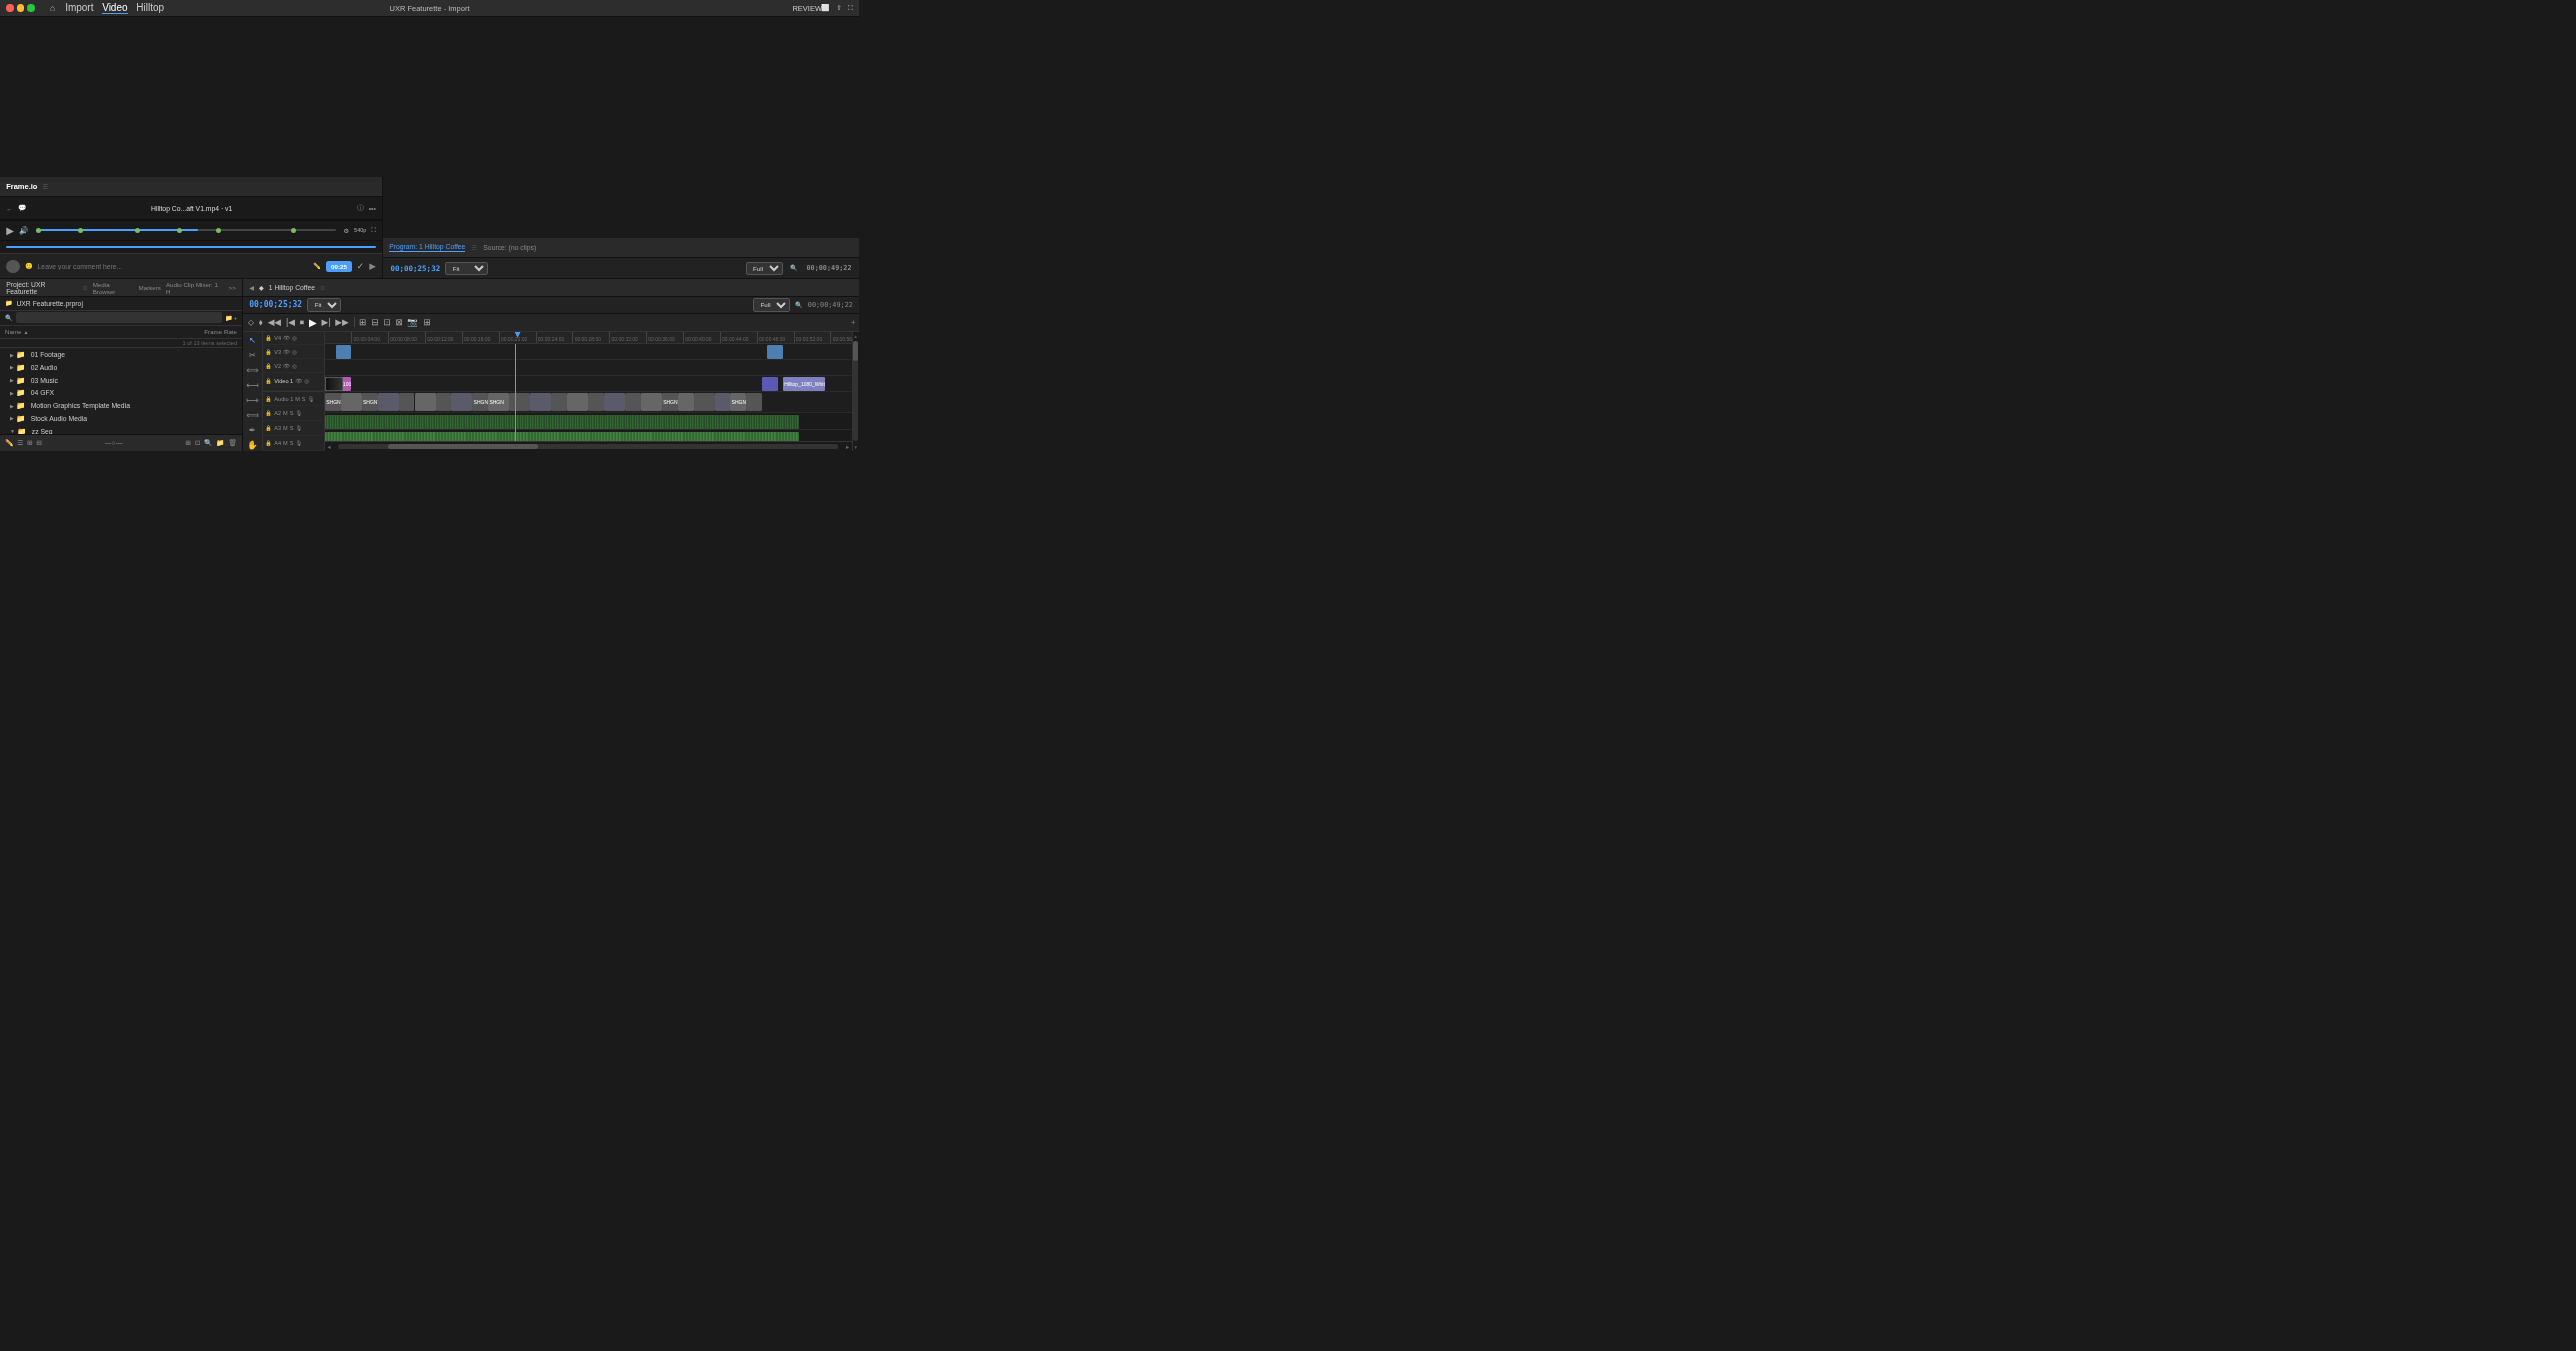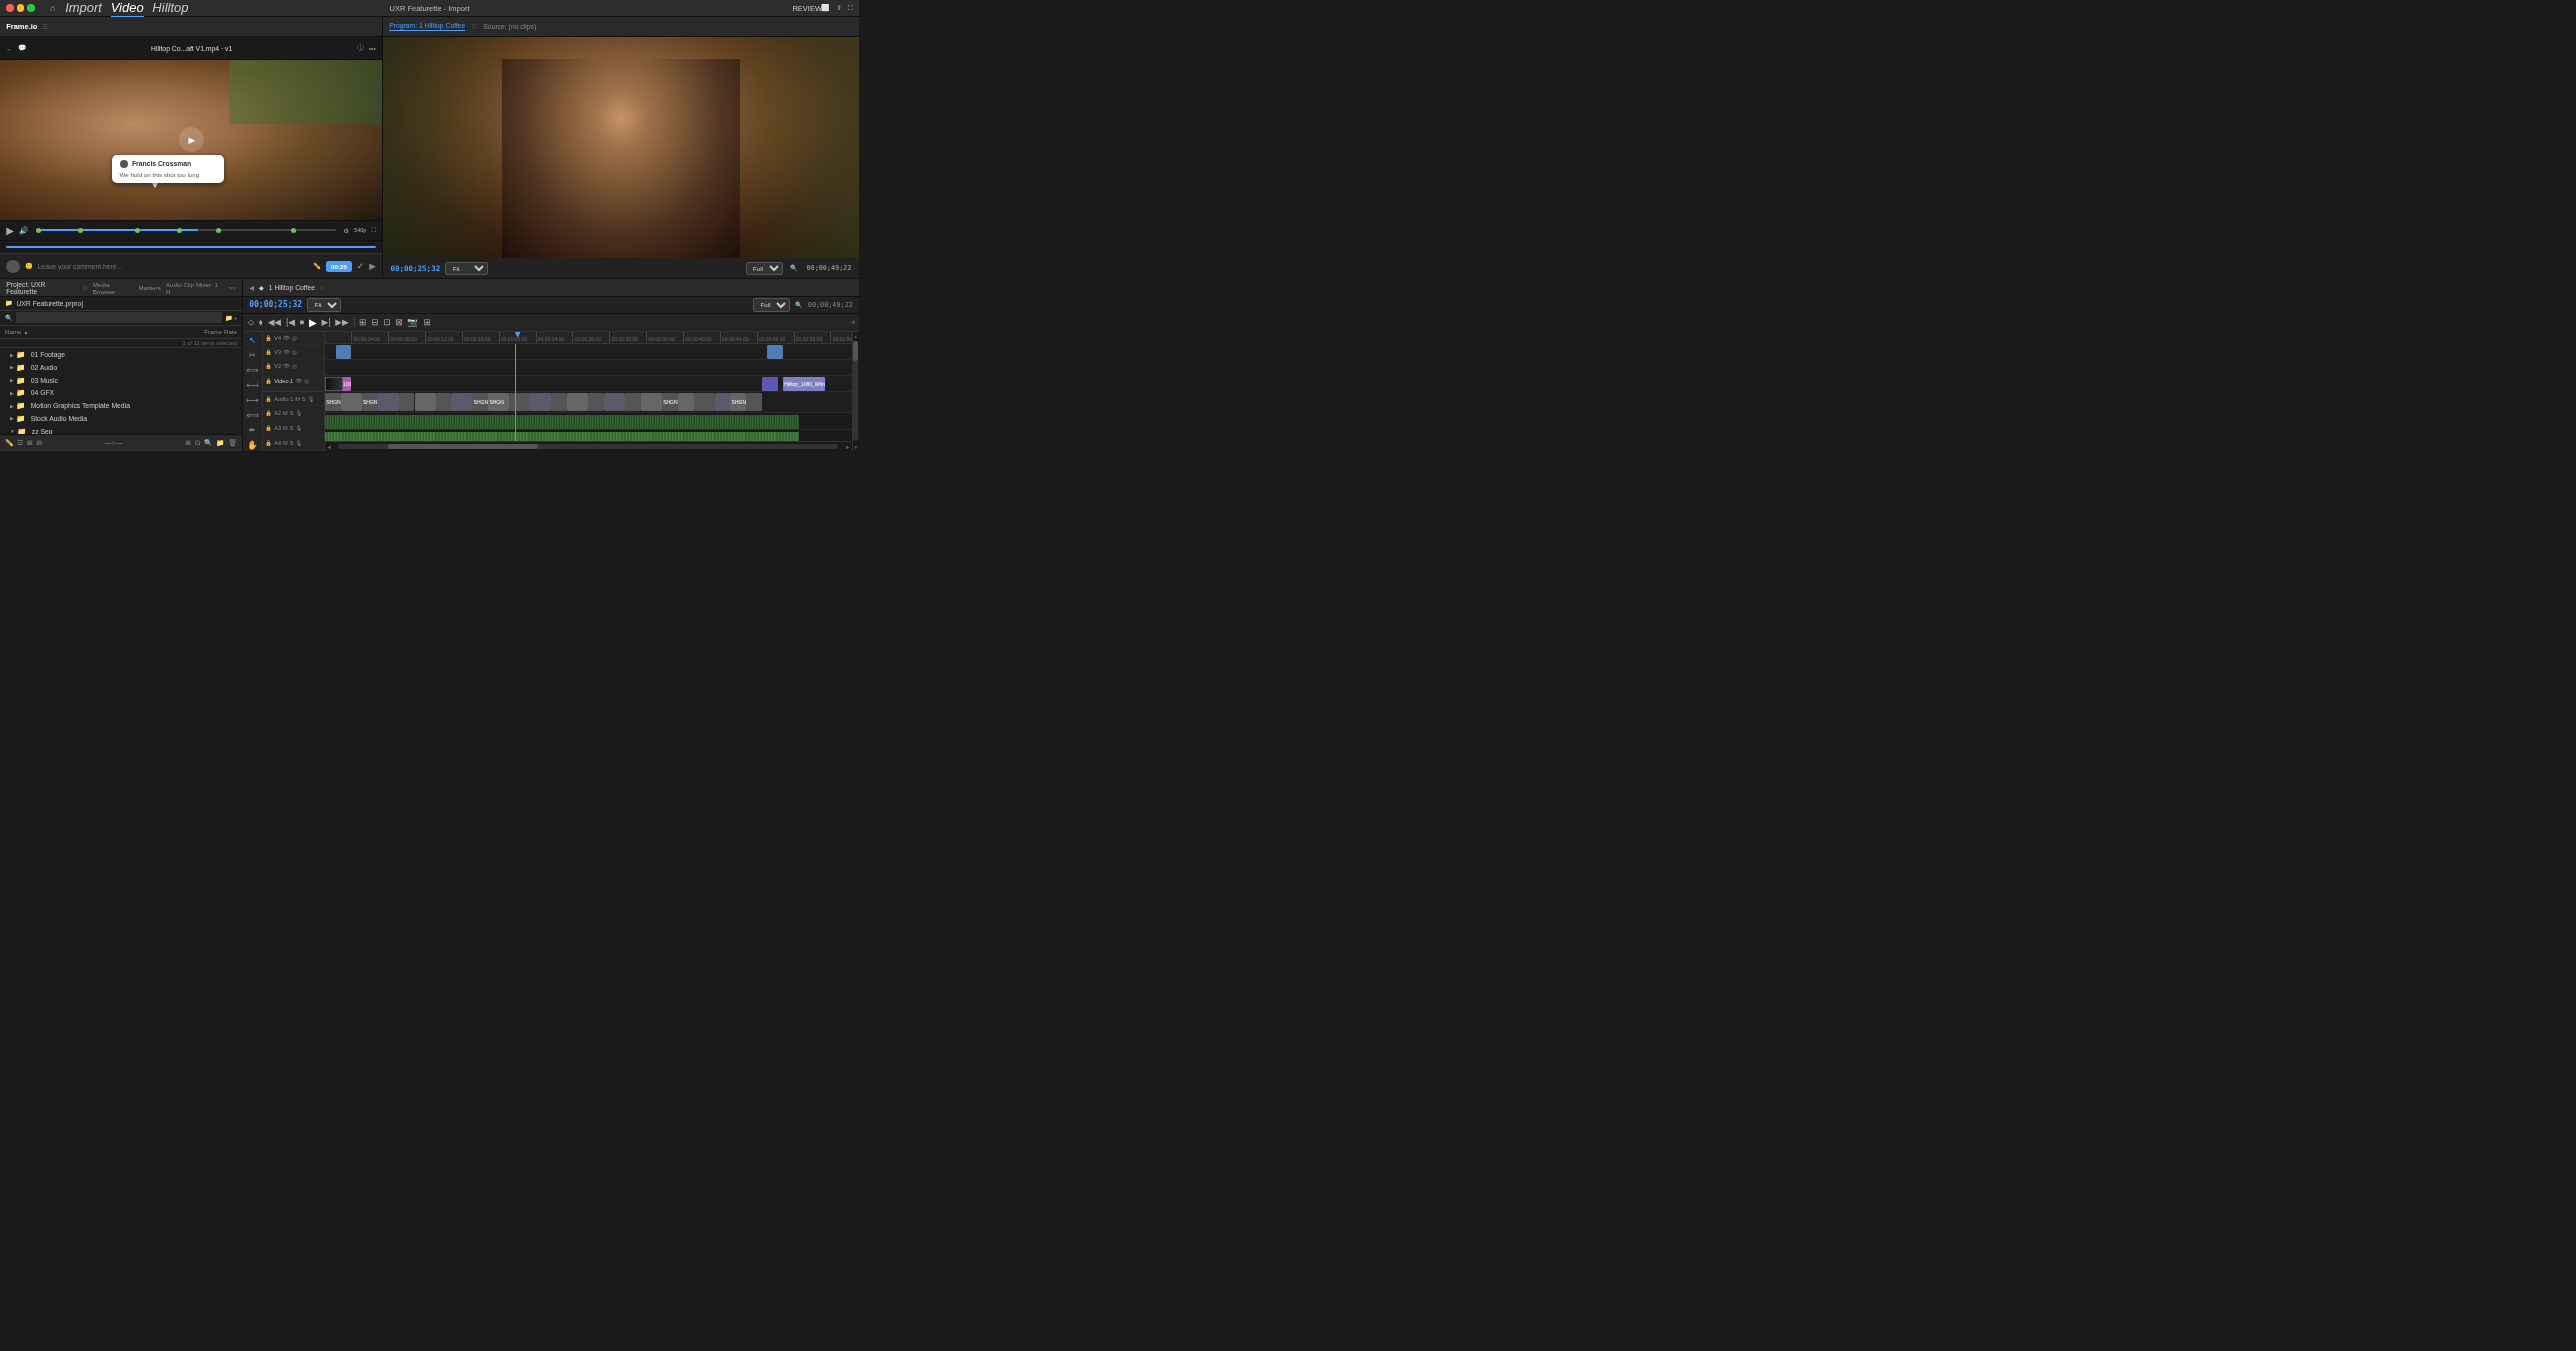--- a/index.html
+++ b/index.html
@@ -33,21 +33,21 @@
     .tl-red { background: #ff5f57; }
     .tl-yellow { background: #febc2e; }
     .tl-green { background: #28c840; }
     .menu-bar .home-icon {
       color: #aaa; font-size: 8.7px; margin-left: 5px;
     }
     .menu-bar .menu-items {
       display: flex; gap: 8.7px;
     }
     .menu-item {
-      color: #ccc; cursor: pointer; font-size: 13px; font-style: italic;
+      color: #ccc; cursor: pointer; font-size: 10px;
     }
     .menu-item.active {
       color: #fff;
       border-bottom: 1.2px solid #4d9fff;
       padding-bottom: 0.6px;
     }
     .menu-bar .title {
       position: absolute; left: 50%; transform: translateX(-50%);
       color: #bbb; font-size: 7.5px;
     }
@@ -65,20 +65,21 @@
       display: flex;
       flex-direction: column;
       height: calc(451px - 17.4px);
     }
 
     
     .top-section {
       display: flex;
       height: 262px;
       border-bottom: 0.6px solid #111;
+      align-items: flex-end;
     }
 
     
     .frameio-panel {
       width: 383px;
       background: #1e1e1e;
       display: flex;
       flex-direction: column;
       border-right: 0.6px solid #111;
       flex-shrink: 0;

